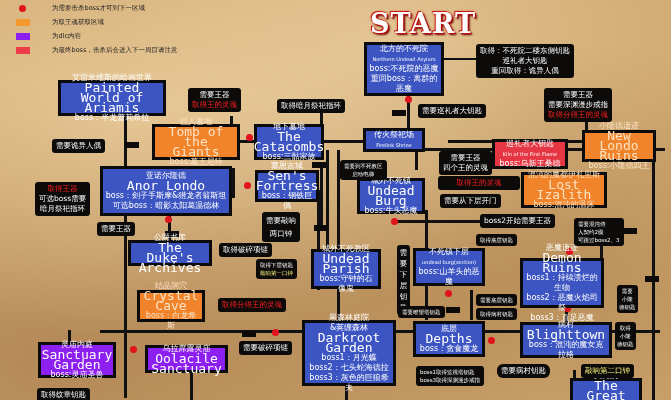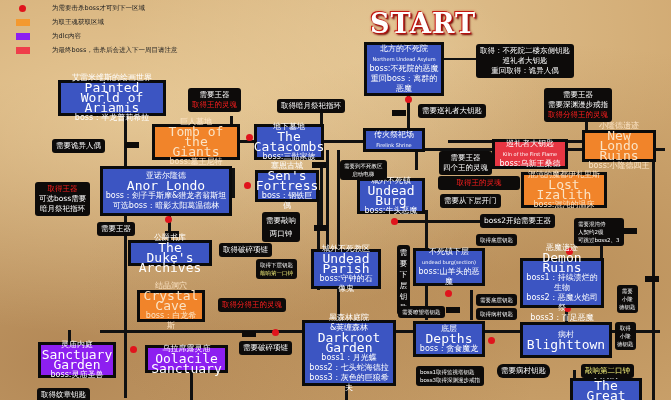--- a/index.html
+++ b/index.html
@@ -227,20 +227,21 @@
 
 <div class="node blue" style="left:413px;top:321px;width:72px;height:36px;">
   <div>底层</div>
   <div class="en">Depths</div>
   <div>boss：贪食魔龙</div>
 </div>
 
 <div class="node blue" style="left:520px;top:322px;width:92px;height:36px;">
   <div>病村</div>
   <div class="en">Blighttown</div>
+  <div>boss：混沌的魔女克拉格</div>
 </div>
 
 <div class="node blue" style="left:570px;top:378px;width:72px;height:26px;">
   <div>大树洞</div>
   <div class="en">The Great Hollow</div>
 </div>
 
 <div class="note" style="left:476px;top:44px;">
   <div>取得：不死院二楼东侧钥匙</div>
   <div>巡礼者大钥匙</div>

